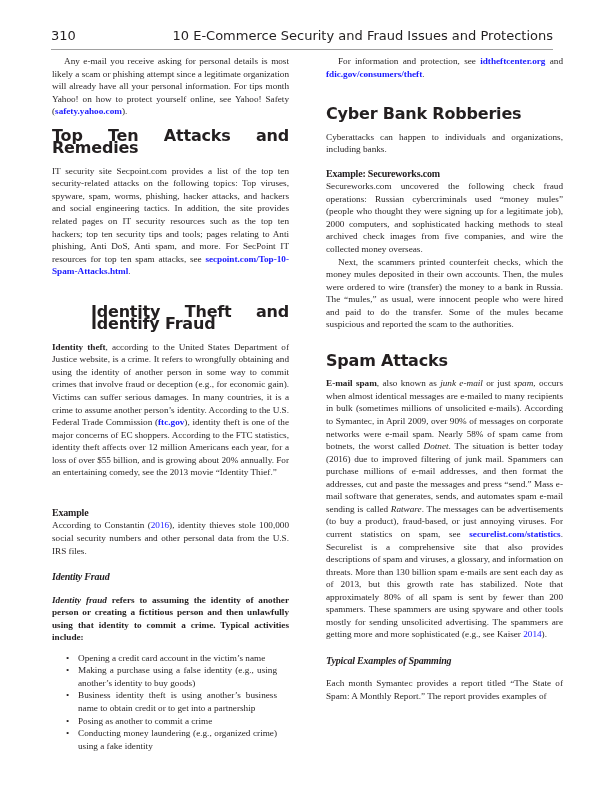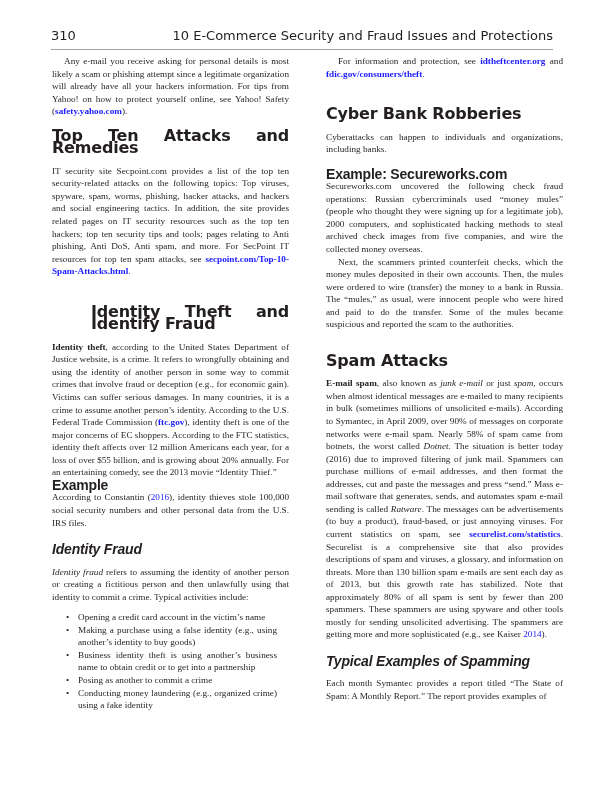--- a/index.html
+++ b/index.html
@@ -9,49 +9,49 @@
   .running-head { position: absolute; right: 0; top: 2px; }
   .header-rule { position: absolute; left: 51px; top: 49px; width: 502px; height: 1px; background: #a0a0a0; }
   .col { position: absolute; top: 55px; width: 237px; font-family: "Liberation Serif", serif; font-size: 9.2px; line-height: 12.55px; text-align: justify; }
   .col-left { left: 52px; }
   .col-right { left: 326px; }
   p { margin: 0; }
   .indent { text-indent: 12px; }
   .link { color: #1a1aff; font-weight: bold; }
   .ref { color: #1a1aff; }
   h2 { font-family: "DejaVu Sans", sans-serif; font-weight: bold; font-size: 16px; margin: 0; letter-spacing: -0.2px; }
-  h3 { font-family: Liberation Sans, sans-serif; font-weight: bold; font-size: 14px; margin: 0; letter-spacing: -0.2px; }
+  h3 { font-family: Liberation Serif, serif; font-weight: bold; font-size: 10px; margin: 0; letter-spacing: -0.2px; }
   h3.ital { font-style: italic; }
   ul { margin: 12px; padding: 0 0 0 14px; list-style: none; }
   li { position: relative; }
   li::before { content: "\2022"; position: absolute; left: -12px; }
 </style>
 </head>
 <body>
 
 <div class="page-header">
   <span class="page-number">310</span>
   <span class="running-head">10   E-Commerce Security and Fraud Issues and Protections</span>
 </div>
 <div class="header-rule"></div>
 
 <div class="col col-left">
-  <p class="indent"><span>Any e-mail you receive asking for personal details is most likely a scam or phishing attempt since a legitimate organization will already have all your hackers information. For tips from Yahoo! on how to protect yourself online, see Yahoo! Safety (</span><span class="link">safety.yahoo.com</span><span>).</span></p>
+  <p class="indent"><span>Any e-mail you receive asking for personal details is most likely a scam or phishing attempt since a legitimate organization will already have all your personal information. For tips month Yahoo! on how to protect yourself online, see Yahoo! Safety (</span><span class="link">safety.yahoo.com</span><span>).</span></p>
 
   <h2 style="margin-top:12px;">Top Ten Attacks and Remedies</h2>
   <p style="margin-top:10px;"><span>IT security site Secpoint.com provides a list of the top ten security-related attacks on the following topics: Top viruses, spyware, spam, worms, phishing, hacker attacks, and hackers and social engineering tactics. In addition, the site provides related pages on IT security resources such as the top ten hackers; top ten security tips and tools; pages relating to Anti phishing, Anti DoS, Anti spam, and more. For SecPoint IT resources for top ten spam attacks, see </span><span class="link">secpoint.com/Top-10-Spam-Attacks.html</span><span>.</span></p>
 
   <h2 style="margin-top:28px;padding-left:39px;">Identity Theft and Identify Fraud</h2>
   <p style="margin-top:10px;"><b>Identity theft</b><span>, according to the United States Department of Justice website, is a crime. It refers to wrongfully obtaining and using the identity of another person in some way to commit crimes that involve fraud or deception (e.g., for economic gain). Victims can suffer serious damages. In many countries, it is a crime to assume another person’s identity. According to the U.S. Federal Trade Commission (</span><span class="link">ftc.gov</span><span>), identity theft is one of the major concerns of EC shoppers. According to the FTC statistics, identity theft affects over 12 million Americans each year, for a loss of over $55 billion, and is growing about 20% annually. For an entertaining comedy, see the 2013 movie “Identity Thief.”</span></p>
 
-  <h3 style="margin-top:0;">Example</h3>
+  <h3 style="margin-top:28px;">Example</h3>
   <p><span>According to Constantin (</span><span class="ref">2016</span><span>), identity thieves stole 100,000 social security numbers and other personal data from the U.S. IRS files.</span></p>
 
   <h3 class="ital" style="margin-top:14px;">Identity Fraud</h3>
-  <p style="margin-top:10px;"><i>Identity fraud</i><span> refers to assuming the identity of another person or creating a fictitious person and then unlawfully using that identity to commit a crime. Typical activities include:</span></p>
+  <p style="margin-top:10px;font-weight:bold;"><i>Identity fraud</i><span> refers to assuming the identity of another person or creating a fictitious person and then unlawfully using that identity to commit a crime. Typical activities include:</span></p>
 
   <ul style="margin-top:8px;">
     <li>Opening a credit card account in the victim’s name</li>
     <li>Making a purchase using a false identity (e.g., using another’s identity to buy goods)</li>
     <li>Business identity theft is using another’s business name to obtain credit or to get into a partnership</li>
     <li>Posing as another to commit a crime</li>
     <li>Conducting money laundering (e.g., organized crime) using a fake identity</li>
   </ul>
 </div>
 

